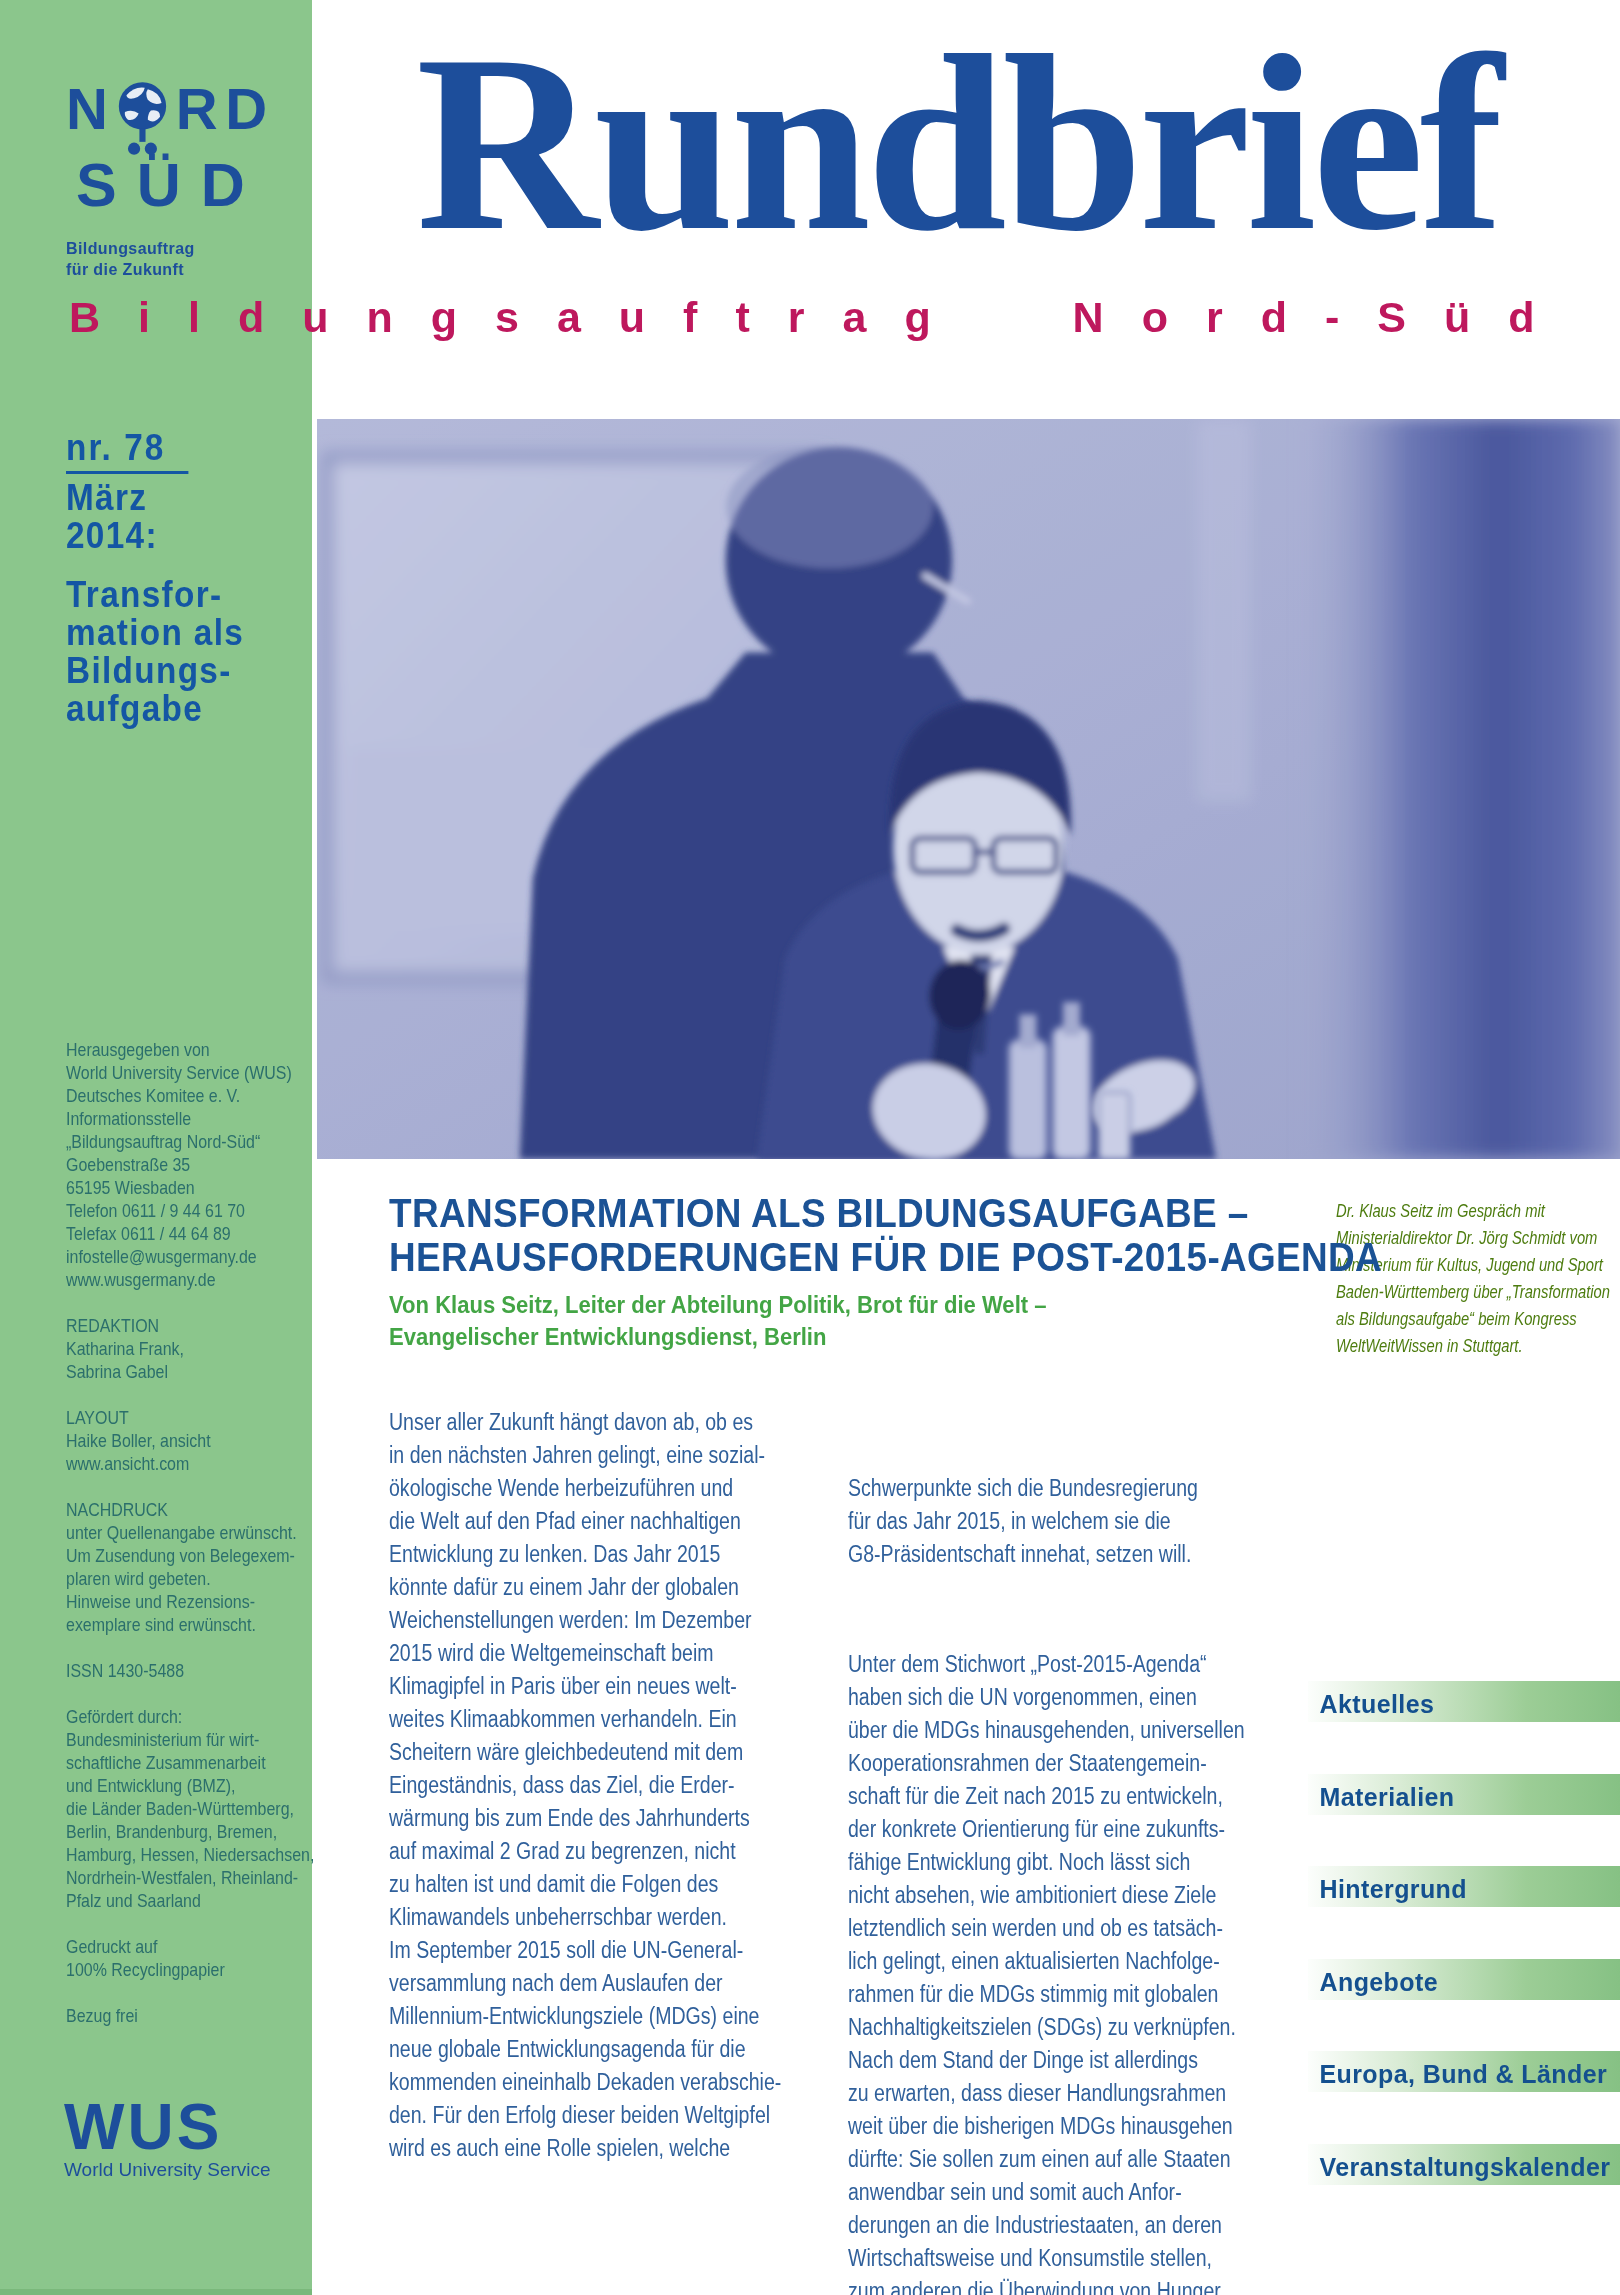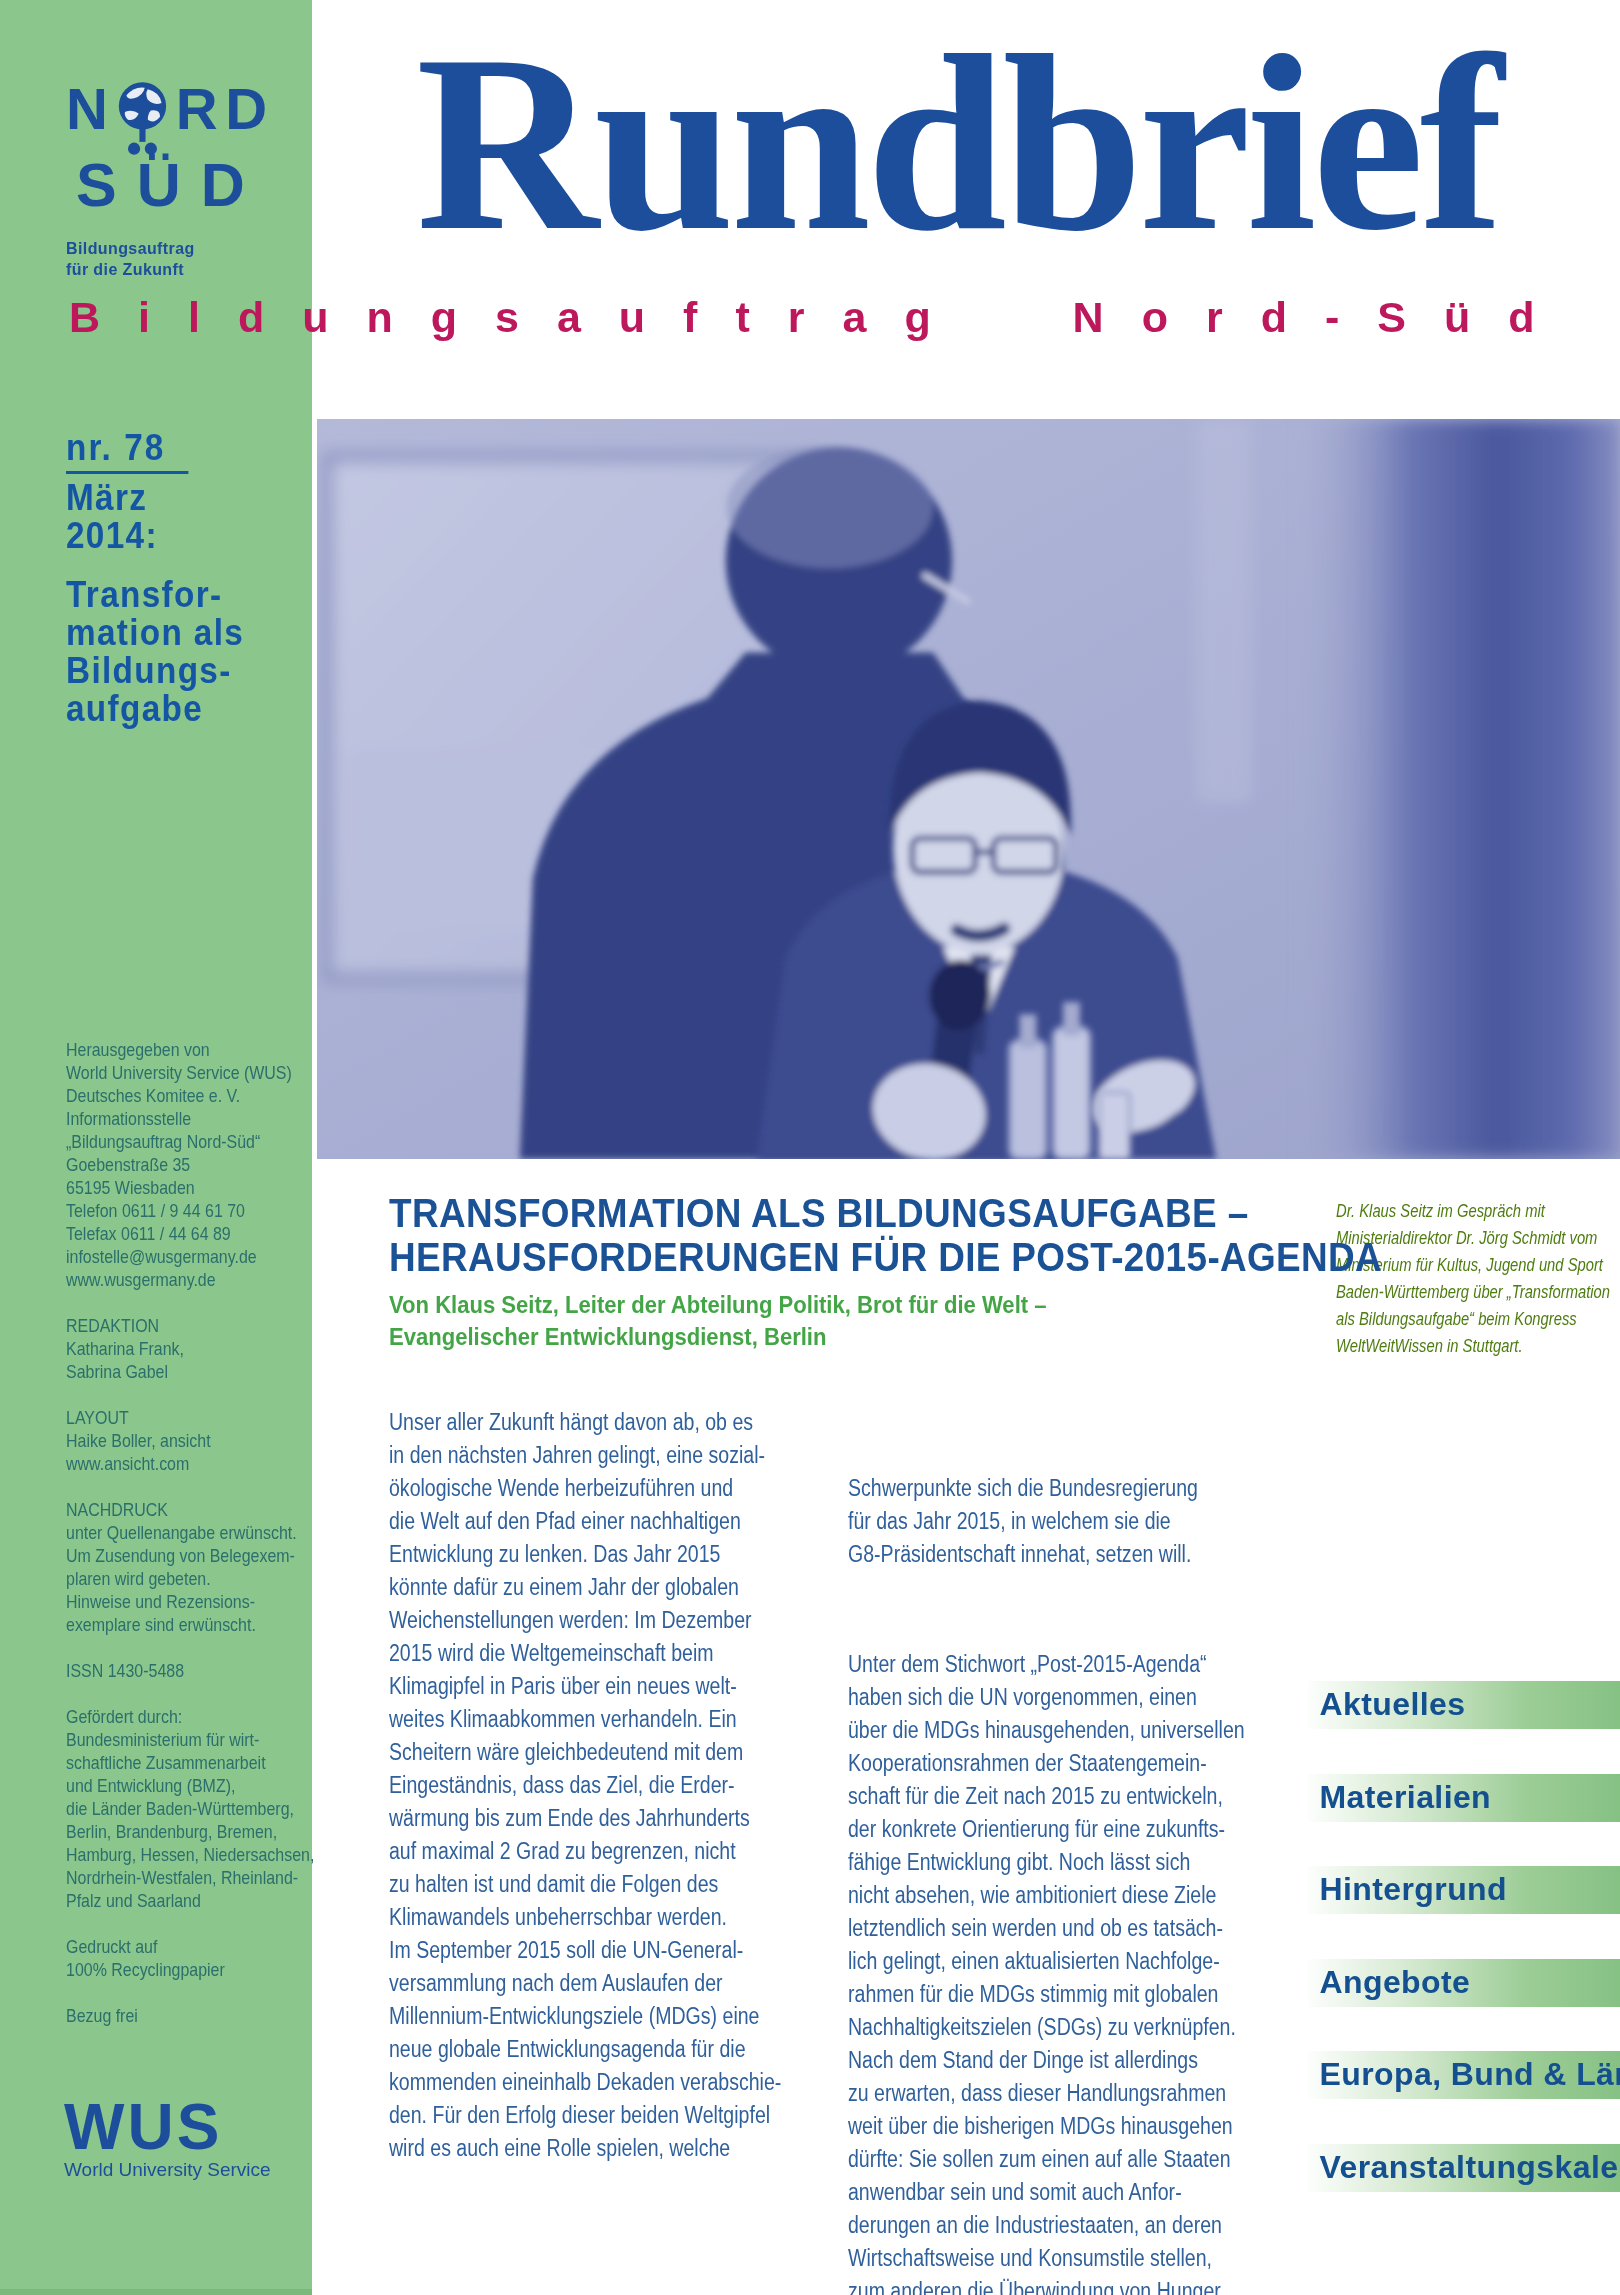--- a/index.html
+++ b/index.html
@@ -57,23 +57,23 @@
   .byline .inner{transform:scaleX(0.9);transform-origin:left top;white-space:pre;}
 
   
   .bodycol{color:#30609b;font-size:23px;line-height:33px;}
   .bodycol .inner{transform:scaleX(0.85);transform-origin:left top;white-space:pre;}
   .col1{left:389px;top:1406px;width:459px;}
   .col2{left:848px;top:1406px;width:467px;}
   .col2 .para2{margin-top:10.7px;}
 
   
-  .band{left:1308px;width:312px;height:48px;
+  .band{left:1308px;width:312px;height:41px;
         background:linear-gradient(to right,#fcfefc 0%,#d8ebd4 30%,#9ccd96 70%,#86c184 100%);
-        color:#14508f;font-weight:bold;font-size:32px;line-height:46px;cursor:pointer;}
+        color:#14508f;font-weight:bold;font-size:25px;line-height:46px;cursor:pointer;}
   .band .inner{transform:scaleX(0.88);transform-origin:left center;padding-left:11.5px;white-space:pre;letter-spacing:0.4px;}
 </style>
 </head>
 <body>
 
 <div class="page">
 
   <div class="abs green-col"></div>
   <div class="abs green-col-edge"></div>
 

